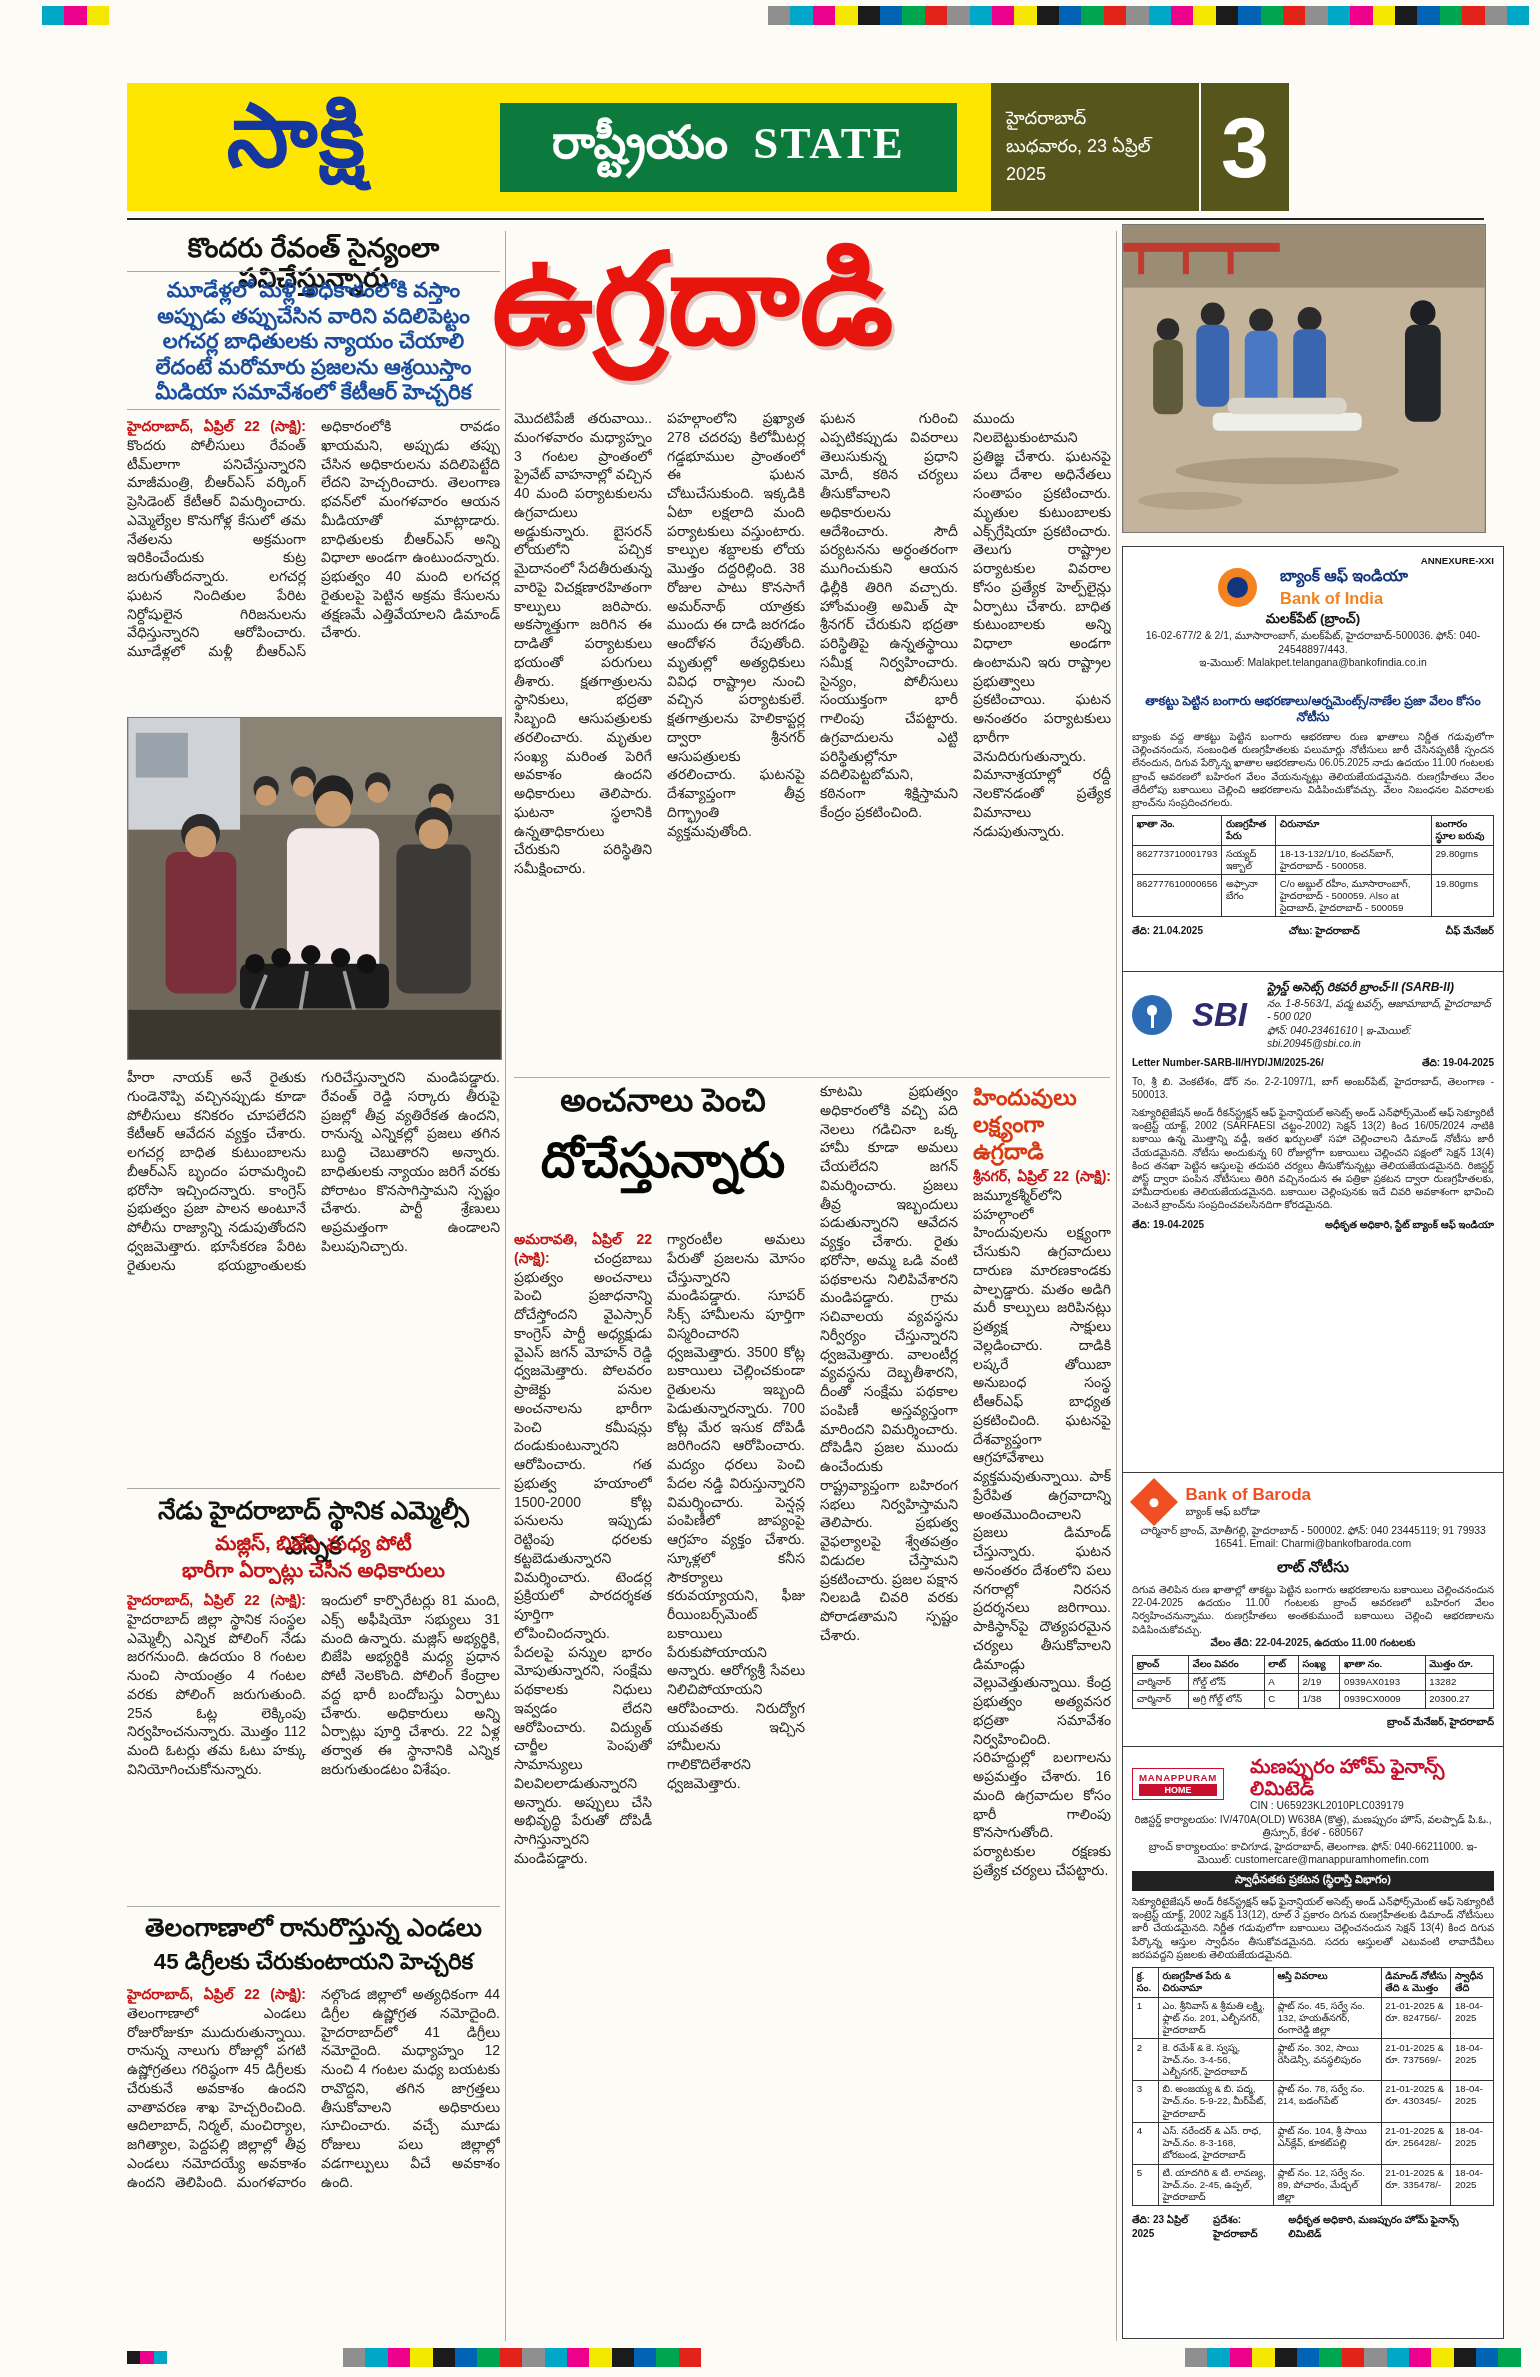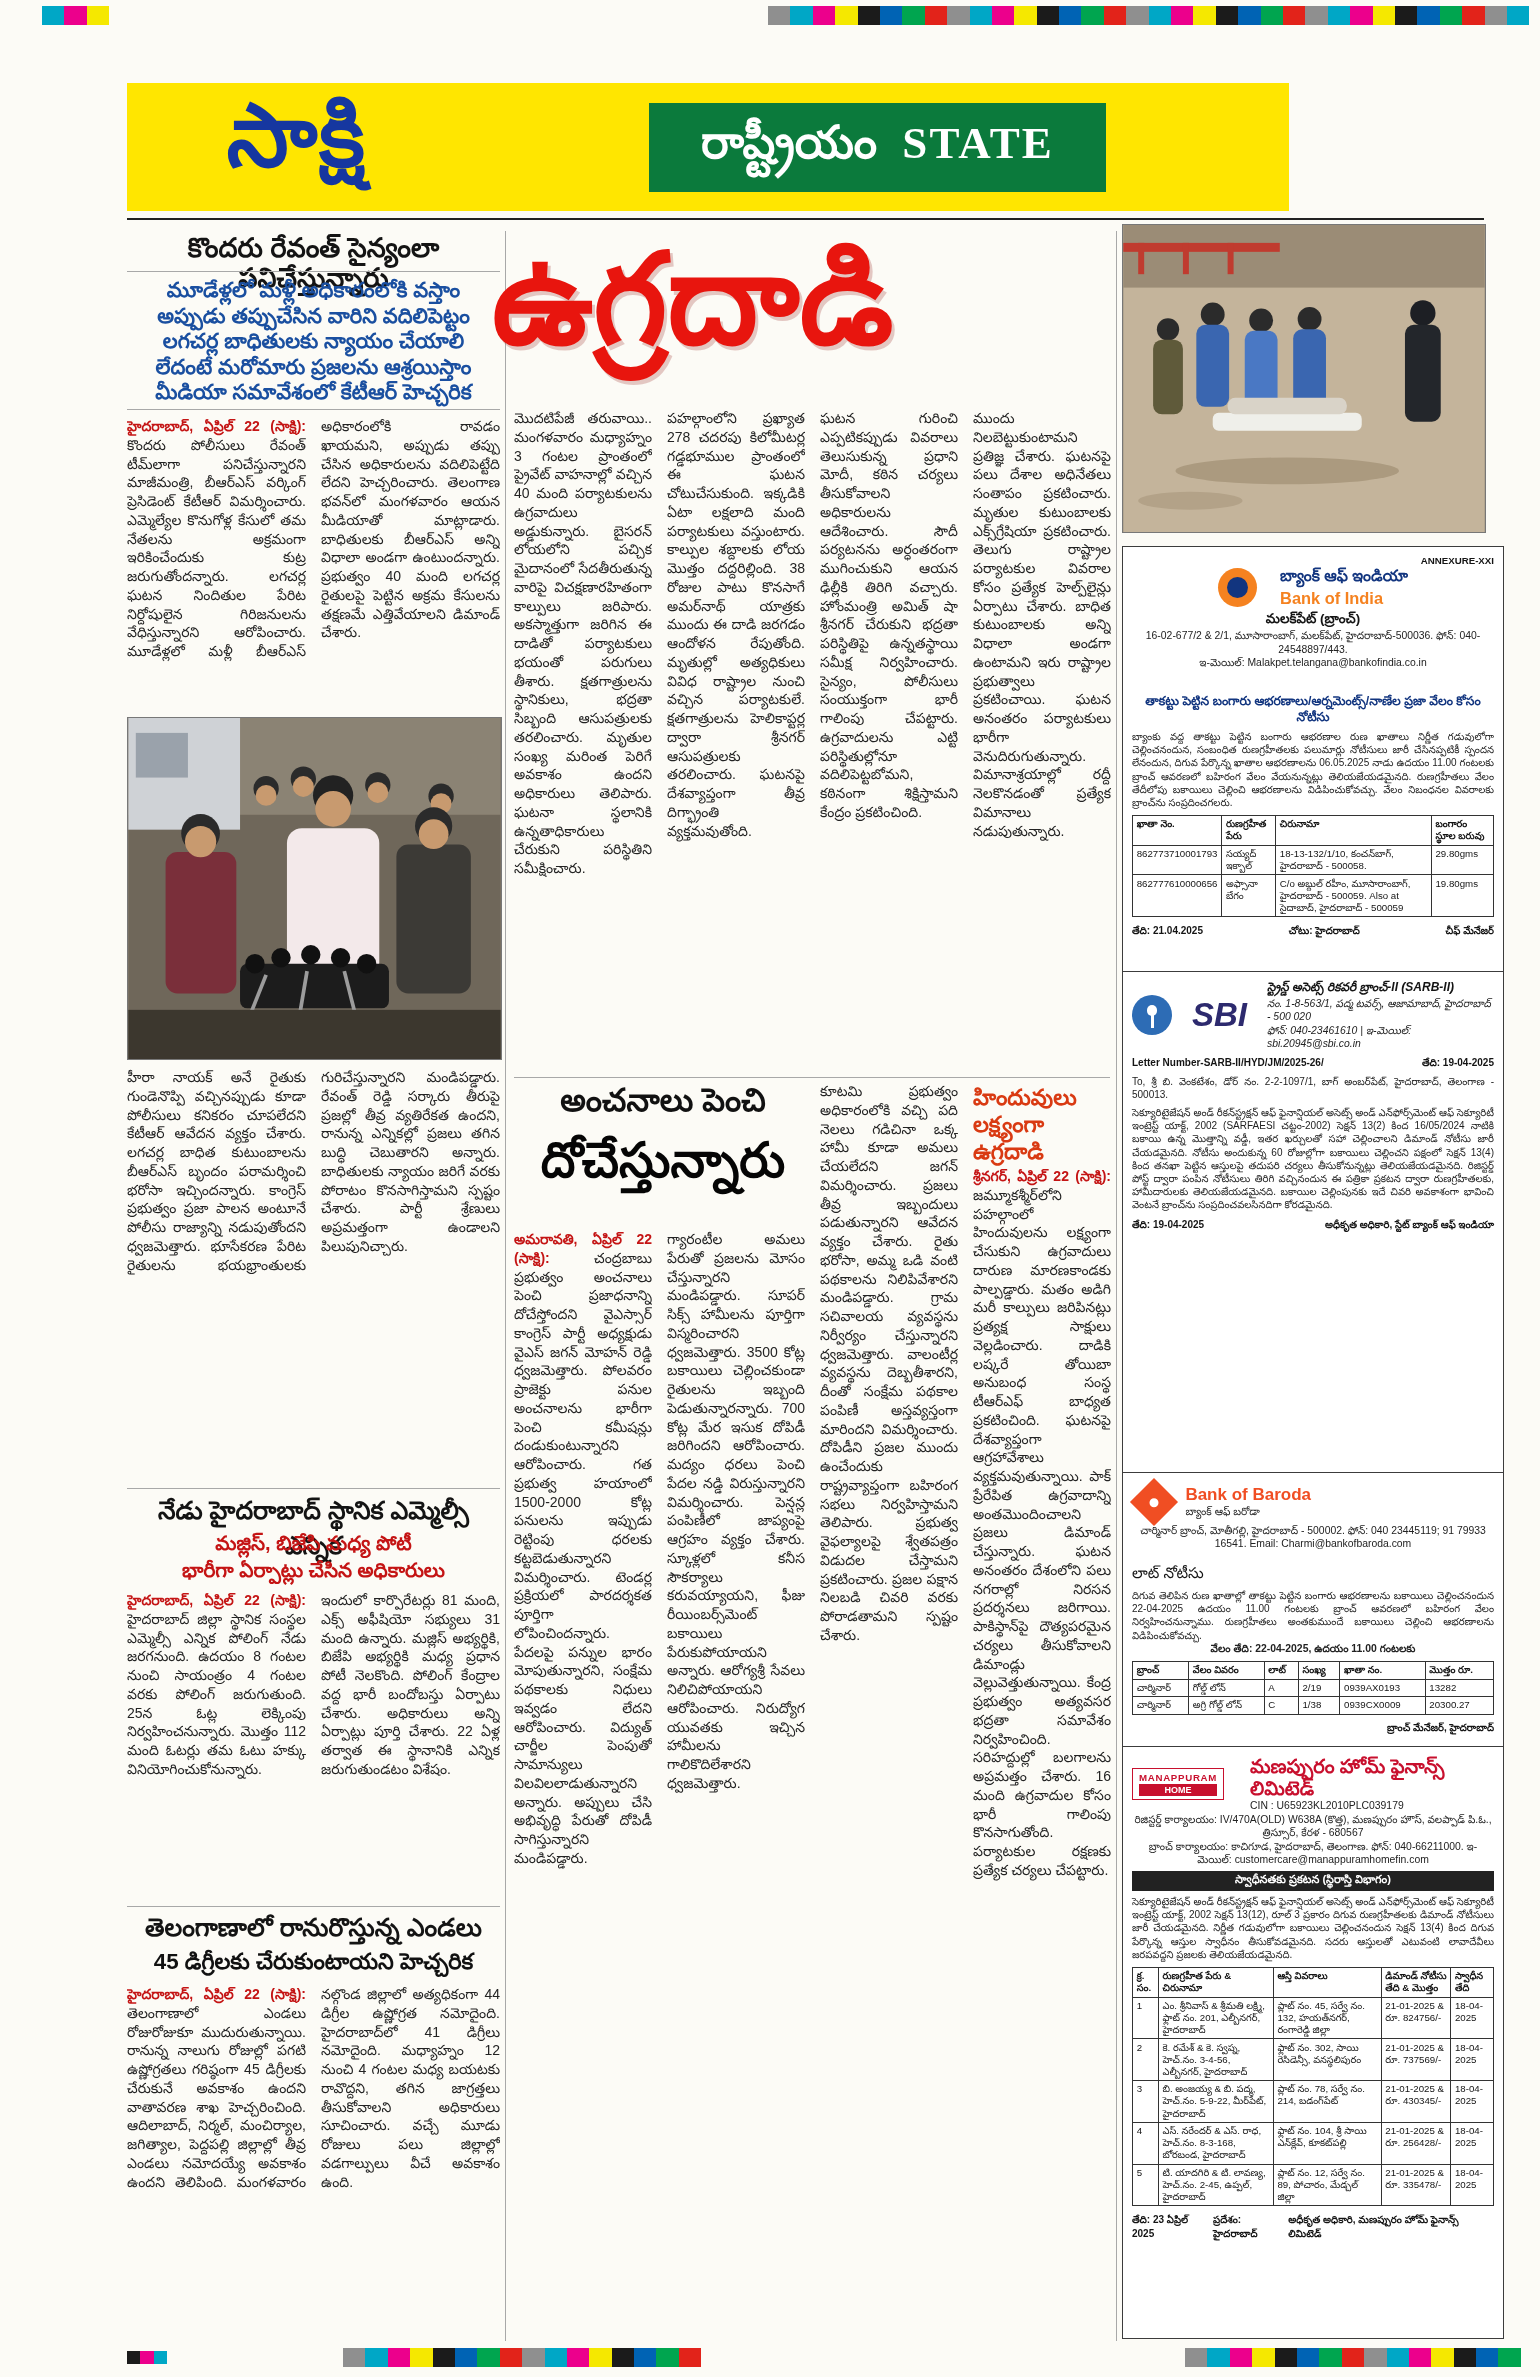--- a/index.html
+++ b/index.html
@@ -74,21 +74,21 @@
   .sbi-logo{width:40px;height:40px;border-radius:50%;background:#2d6cb5;position:relative;flex:0 0 auto;}
   .sbi-logo:after{content:"";position:absolute;left:15px;top:10.4px;width:10.4px;height:10.4px;border-radius:50%;background:#fff;}
   .sbi-logo:before{content:"";position:absolute;left:18.6px;top:19.4px;width:3px;height:13.4px;background:#fff;}
   .sbi-word{font-size:33px;font-weight:bold;color:#2d2a6e;}
   .sbi-branch{font-size:12px;font-weight:bold;}
   
   .bob-headrow{display:flex;align-items:center;gap:10.4px;}
   .bob-logo{width:34px;height:34px;background:#f04e23;transform:rotate(45deg);position:relative;flex:0 0 auto;margin:4.5px;}
   .bob-logo:after{content:"";position:absolute;left:12.7px;top:12.7px;width:9px;height:9px;border-radius:50%;background:#fff;}
   .bob-name{font-size:17px;font-weight:bold;color:#f04e23;}
-  .bob-heading{text-align:left;font-weight:normal;font-size:15px;margin-top:13px;}
+  .bob-heading{text-align:center;font-weight:bold;font-size:15px;margin-top:7px;}
   
   .mph-headrow{display:flex;align-items:center;gap:26px;}
   .mph-logo{border:1.5px solid #c8102e;padding:3px 6px;text-align:center;flex:0 0 auto;}
   .mph-logo .l1{color:#c8102e;font-weight:bold;font-size:9.7px;letter-spacing:0.7px;}
   .mph-logo .l2{background:#c8102e;color:#fff;font-weight:bold;font-size:9px;padding:0.7px 4.5px;margin-top:1.5px;}
   .mph-title{color:#c8102e;font-weight:bold;font-size:19.4px;line-height:1.15;}
   .mph-bar{background:#222;color:#fff;text-align:center;font-weight:bold;font-size:11.2px;padding:2.2px 0;margin-top:4.5px;}
 </style>
 </head>
 <body>
@@ -139,20 +139,27 @@
 
   <div class="abs masthead">
     <div class="logo-box">
       <span class="logo-text">సాక్షి</span>
     </div>
     <div class="mast-mid">
       <div class="section-box">
         <span class="sec-te">రాష్ట్రీయం</span>
         <span class="sec-en">STATE</span>
       </div>
+    </div>
+    <div class="edition-box">
+      <div class="ed-lines">
+        <div>హైదరాబాద్</div>
+        <div>బుధవారం, 23 ఏప్రిల్ 2025</div>
+      </div>
+      <div class="page-num">3</div>
     </div>
   </div>
   <div class="abs mast-rule"></div>
 
   <div class="abs vrule" style="left:505px;top:231px;height:2110px"></div>
   <div class="abs vrule" style="left:1116px;top:231px;height:2110px"></div>
 
   <div class="abs left-head">కొందరు రేవంత్ సైన్యంలా పనిచేస్తున్నారు</div>
   <div class="abs hrule subrule" style="top:271px"></div>
   <div class="abs deck">

